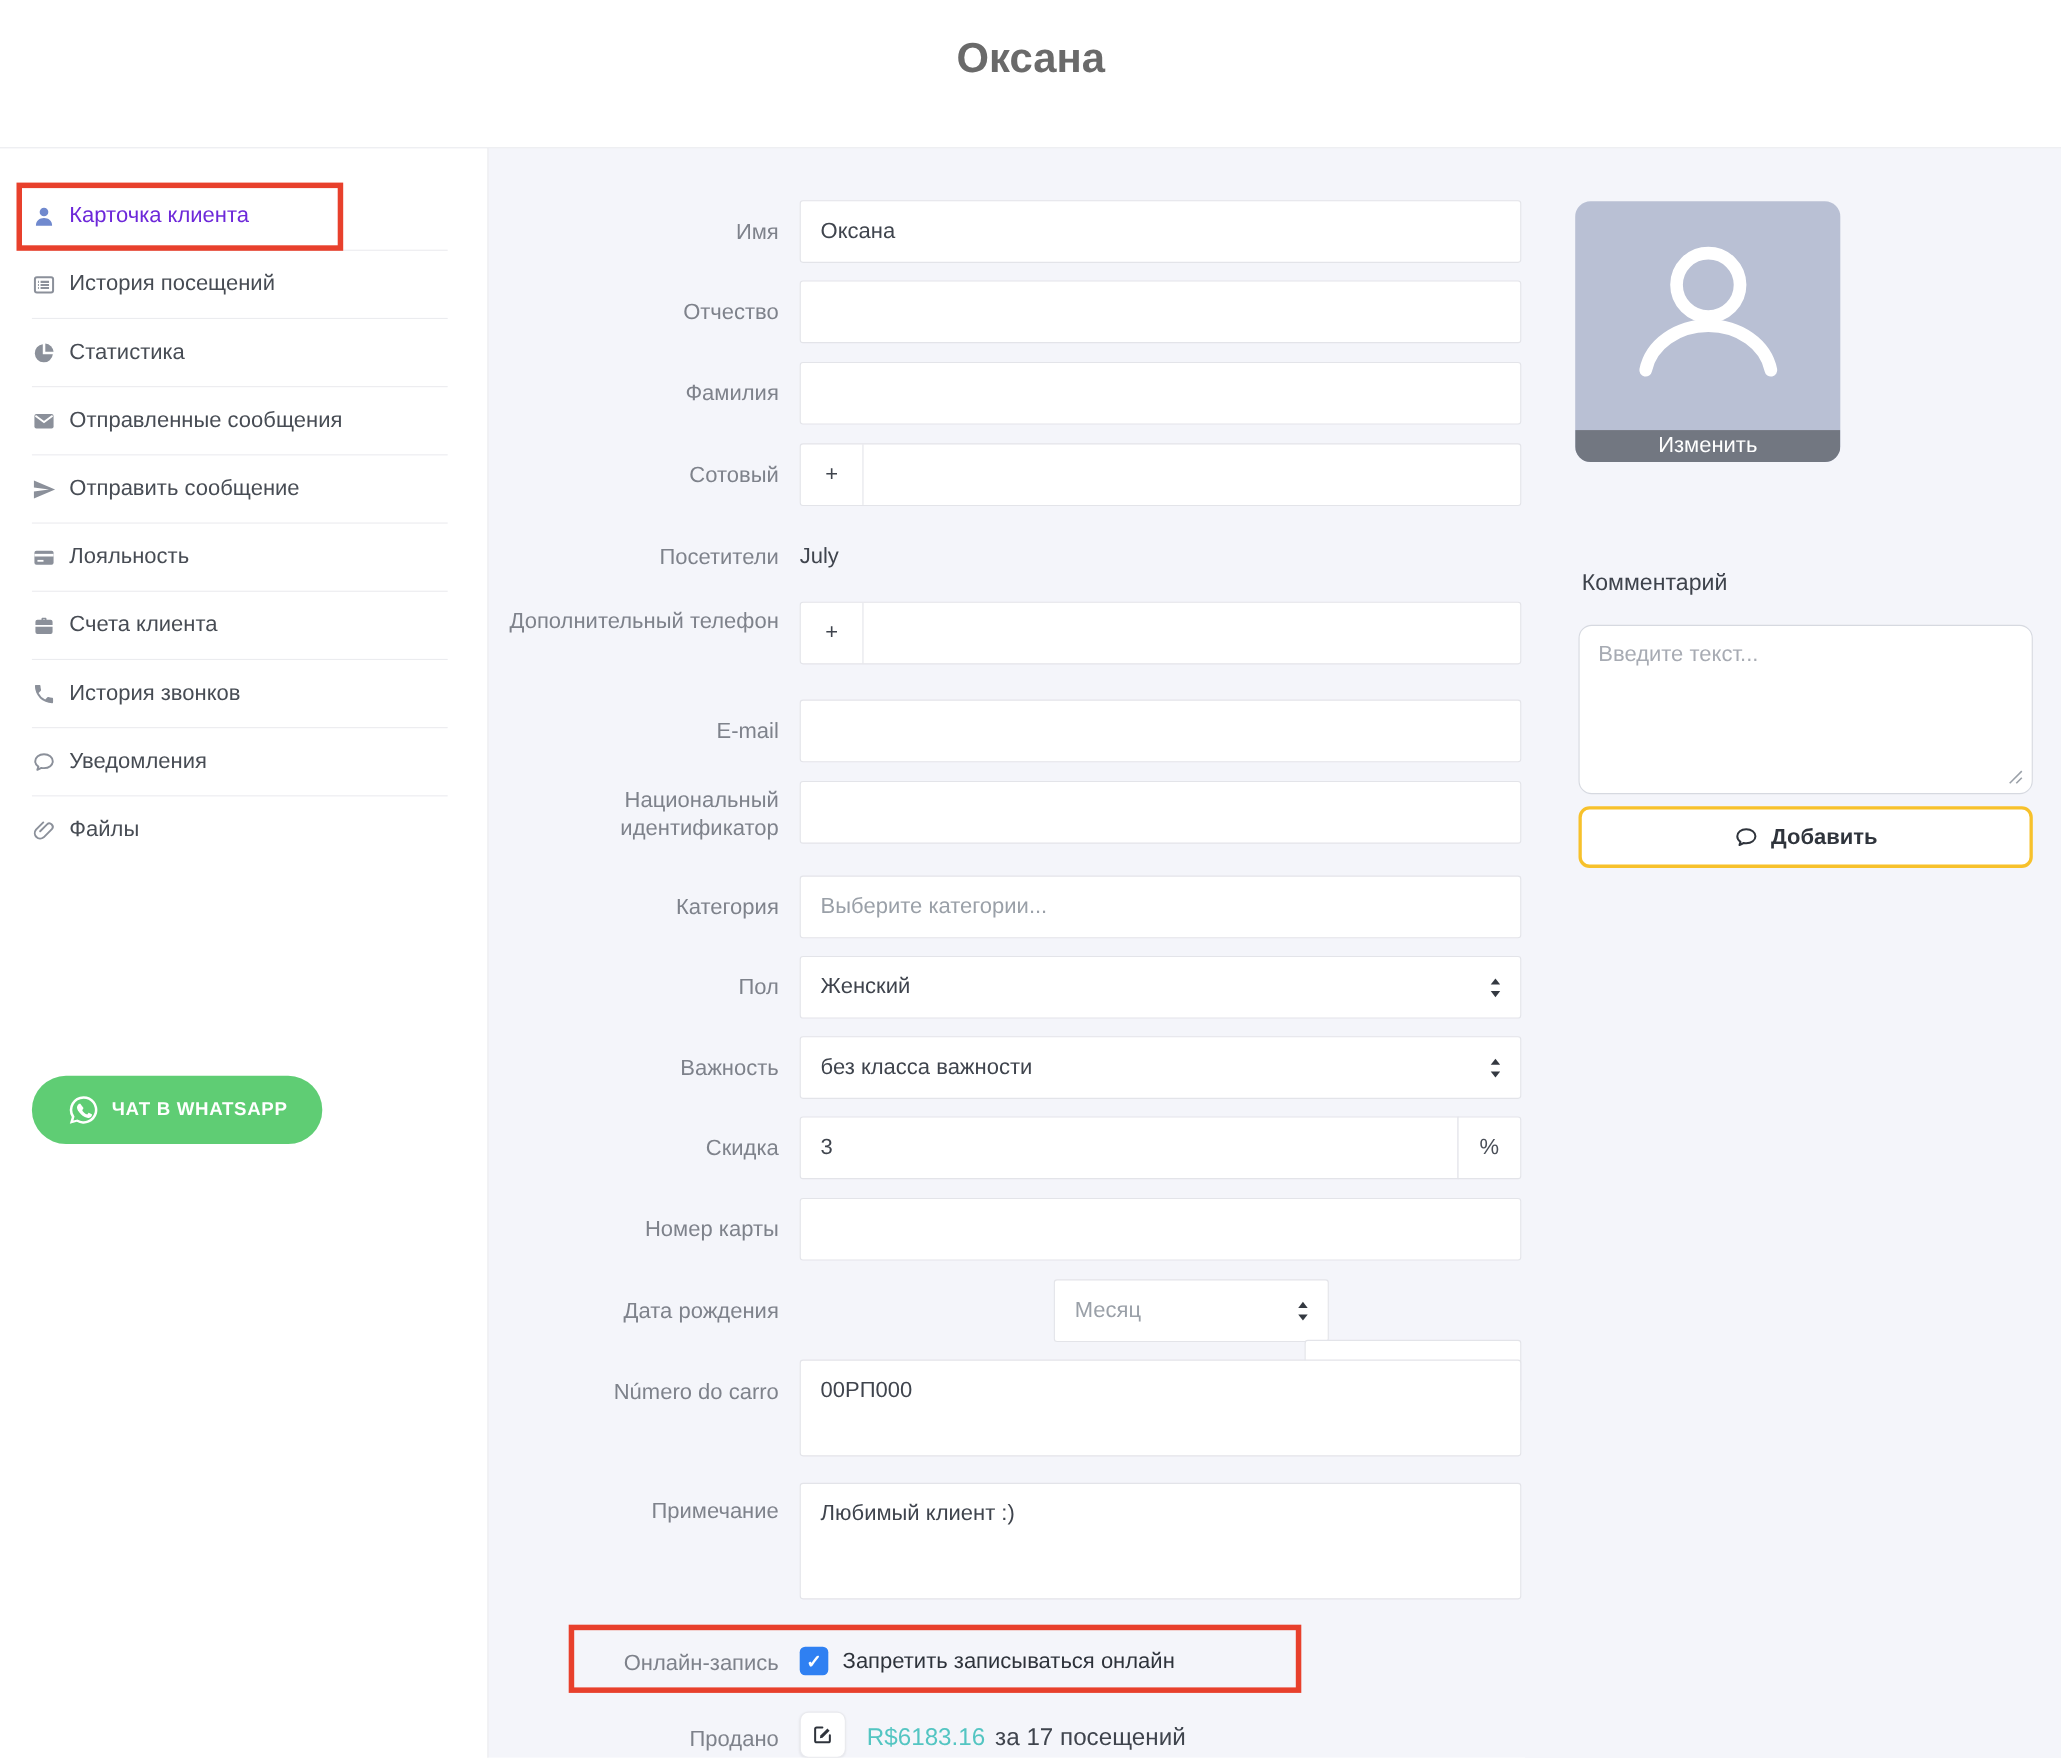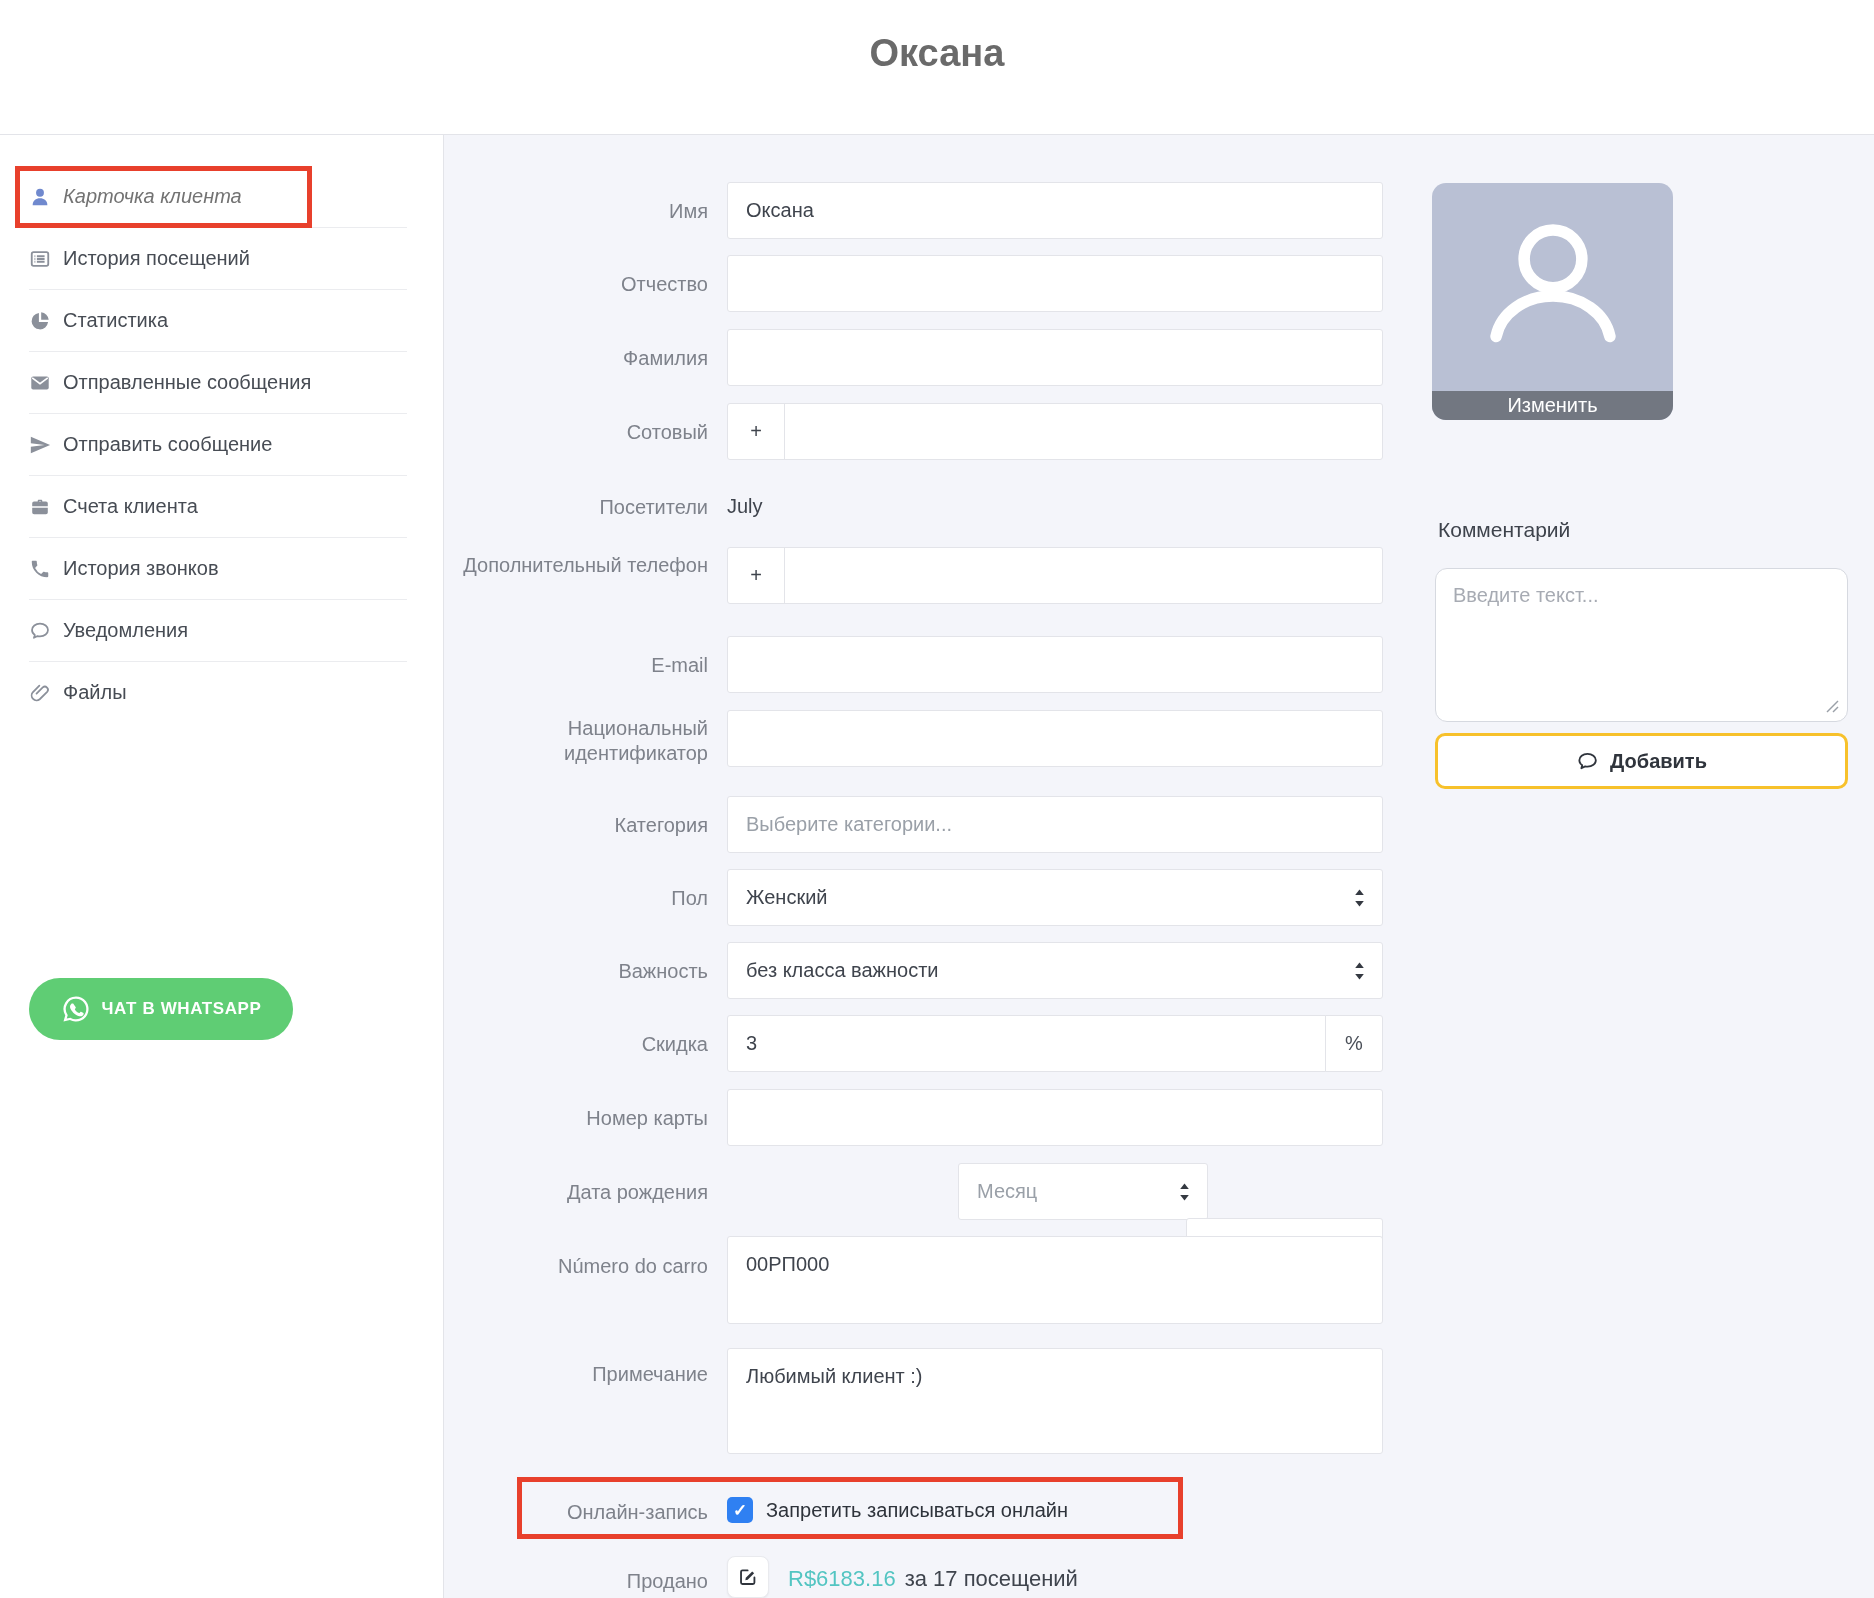--- a/index.html
+++ b/index.html
@@ -10,21 +10,21 @@
   .header{position:absolute;top:0;left:0;right:0;height:134px;background:#fff;border-bottom:1px solid #e3e4e9;}
   .page-title{position:absolute;top:32px;left:0;right:0;text-align:center;font-size:38px;font-weight:bold;color:#6a6a6a;}
 
   
   .sidebar{position:absolute;top:135px;left:0;width:443px;bottom:0;background:#fff;}
   .v-divider{position:absolute;top:135px;left:443px;width:1px;bottom:0;background:#e3e4e9;}
   .nav{position:absolute;top:31px;left:0;width:443px;}
   .nav-item{margin:0 36px 0 29px;height:61px;display:flex;align-items:center;gap:12px;border-bottom:1px solid #ebecef;cursor:pointer;}
   .nav-item:last-child{border-bottom:0;}
   .nav-item .nav-label{font-size:20px;color:#474c54;}
-  .nav-item.active .nav-label{color:#737373;font-style:italic;}
+  .nav-item.active .nav-label{color:#6d28d9;}
   .nav-item svg{flex:0 0 auto;}
 
   .wa-btn{position:absolute;top:843px;left:29px;width:264px;height:62px;border:0;border-radius:31px;background:#5fcd74;color:#fff;display:flex;align-items:center;justify-content:center;gap:11px;font-family:inherit;font-size:17px;font-weight:bold;letter-spacing:.6px;cursor:pointer;}
 
   
   .main{position:absolute;top:135px;left:444px;right:0;bottom:0;background:#f4f5fa;}
 
   .lbl{position:absolute;left:443px;width:265px;text-align:right;font-size:20px;color:#7e828b;line-height:25px;}
   .ctl{position:absolute;left:727px;width:656px;height:57px;box-sizing:border-box;background:#fff;border:1px solid #e3e4e9;border-radius:3px;font-size:20px;color:#3f444d;font-family:inherit;}
   input.ctl{padding:0 18px;outline:none;}
@@ -122,20 +122,28 @@
         <span class="nav-label">Отправленные сообщения</span>
       </div>
 
       <div class="nav-item">
         <svg width="22" height="22" viewBox="0 0 24 24">
             <path fill="#8b909a" d="M2.01 21L23 12 2.01 3 2 10l15 2-15 2z"></path>
           </svg>
         <span class="nav-label">Отправить сообщение</span>
       </div>
 
+      <div class="nav-item">
+        <svg width="22" height="22" viewBox="0 0 24 24">
+            <rect x="2.5" y="5" width="19" height="14" rx="2" fill="#8b909a"></rect>
+            <rect x="2.5" y="8.2" width="19" height="2.6" fill="#fff"></rect>
+            <rect x="5.5" y="14.2" width="6" height="1.8" fill="#fff"></rect>
+          </svg>
+        <span class="nav-label">Лояльность</span>
+      </div>
 
       <div class="nav-item">
         <svg width="22" height="22" viewBox="0 0 24 24">
             <g fill="#8b909a">
               <path d="M9.5 6V5.2c0-.7.5-1.2 1.2-1.2h2.6c.7 0 1.2.5 1.2 1.2V6h4a2 2 0 0 1 2 2v3.2H3.5V8a2 2 0 0 1 2-2h4zm1.6 0h1.8v-.6h-1.8V6z"></path>
               <path d="M3.5 12.8h17V18a2 2 0 0 1-2 2h-13a2 2 0 0 1-2-2v-5.2zm7 0h3v1.6h-3v-1.6z"></path>
             </g>
           </svg>
         <span class="nav-label">Счета клиента</span>
       </div>

